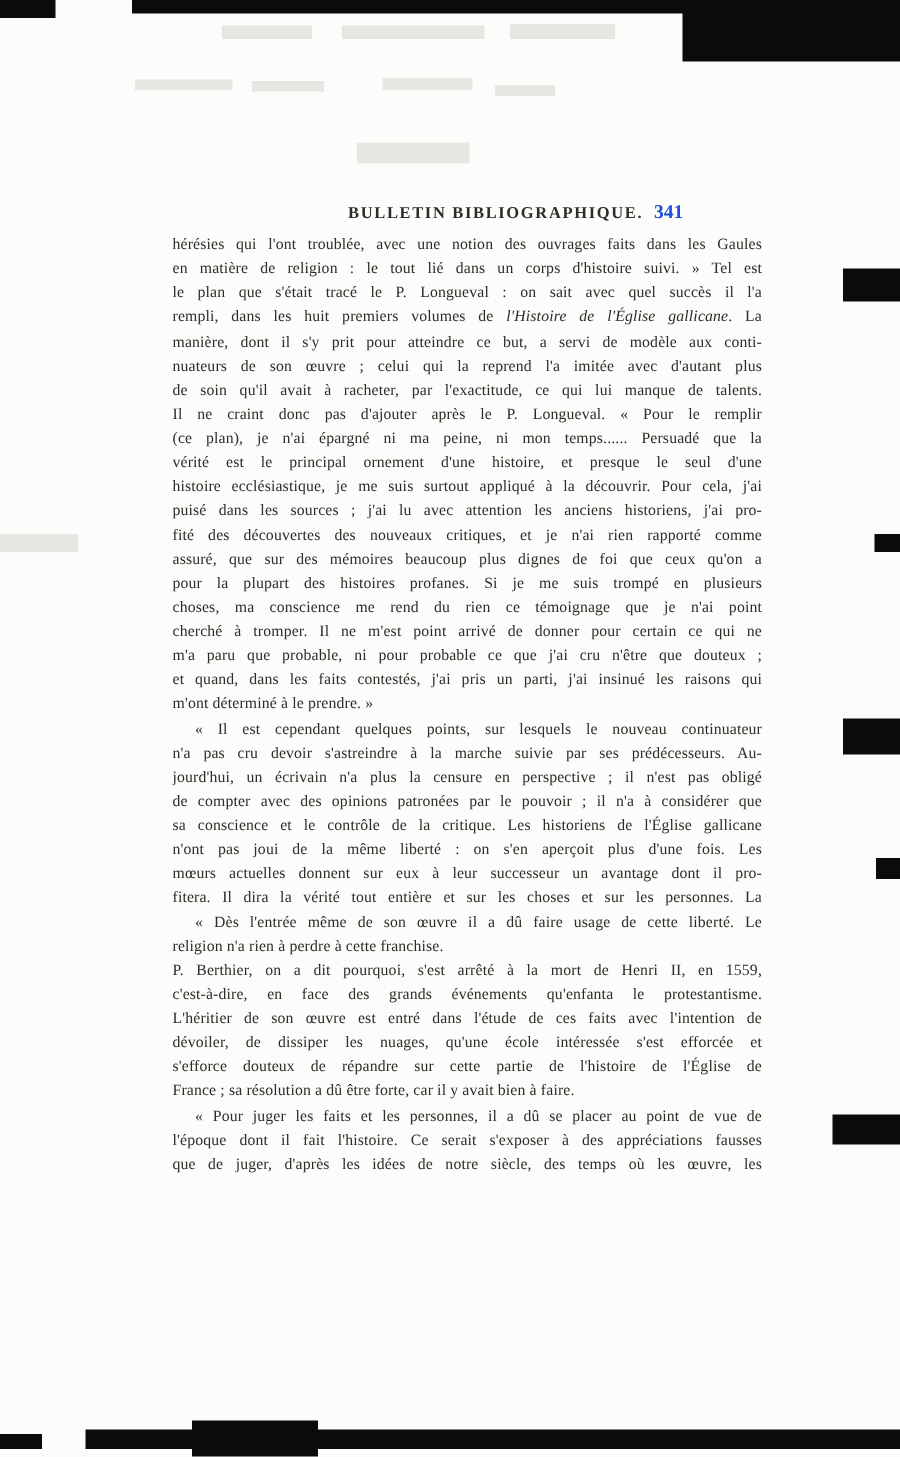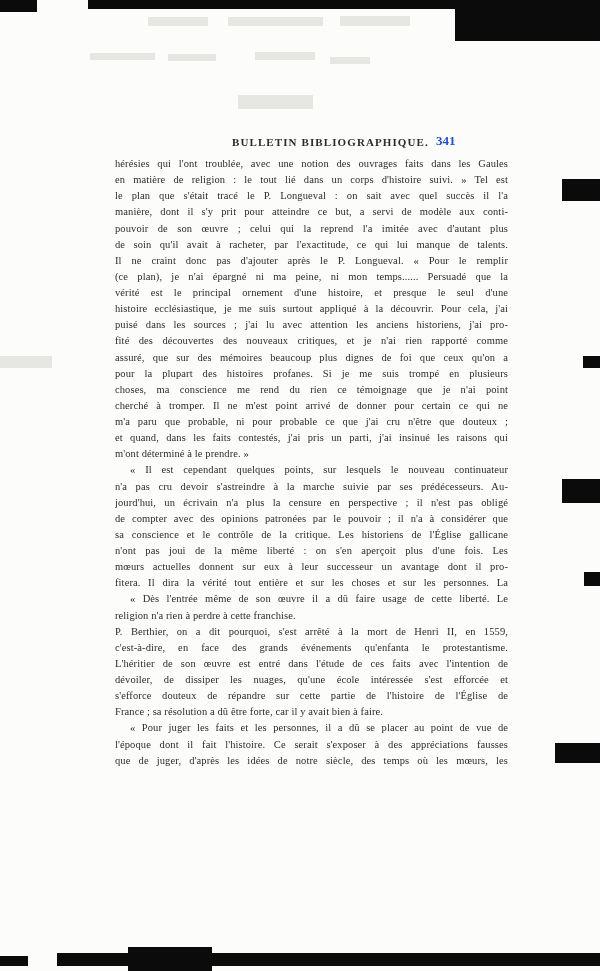--- a/index.html
+++ b/index.html
@@ -40,22 +40,23 @@
 </head>
 <body>
 
 <div class="sheet">
   <span class="header-title">BULLETIN BIBLIOGRAPHIQUE.</span>
   <span class="page-number">341</span>
   <div class="text-block" style="color: rgb(46, 44, 40);">
       <div class="line"><span>hérésies qui l'ont troublée, avec une notion des ouvrages faits dans les Gaules</span></div>
       <div class="line"><span>en matière de religion : le tout lié dans un corps d'histoire suivi. » Tel est</span></div>
       <div class="line"><span>le plan que s'était tracé le P. Longueval : on sait avec quel succès il l'a</span></div>
+      <div class="line"><span>rempli, dans les huit premiers volumes de </span><span class="italic">l'Histoire de l'Église gallicane</span><span>. La</span></div>
       <div class="line"><span>manière, dont il s'y prit pour atteindre ce but, a servi de modèle aux conti-</span></div>
-      <div class="line"><span>pouvoir de son œuvre ; celui qui la reprend l'a imitée avec d'autant plus</span></div>
+      <div class="line"><span>nuateurs de son œuvre ; celui qui la reprend l'a imitée avec d'autant plus</span></div>
       <div class="line"><span>de soin qu'il avait à racheter, par l'exactitude, ce qui lui manque de talents.</span></div>
       <div class="line"><span>Il ne craint donc pas d'ajouter après le P. Longueval. « Pour le remplir</span></div>
       <div class="line"><span>(ce plan), je n'ai épargné ni ma peine, ni mon temps...... Persuadé que la</span></div>
       <div class="line"><span>vérité est le principal ornement d'une histoire, et presque le seul d'une</span></div>
       <div class="line"><span>histoire ecclésiastique, je me suis surtout appliqué à la découvrir. Pour cela, j'ai</span></div>
       <div class="line"><span>puisé dans les sources ; j'ai lu avec attention les anciens historiens, j'ai pro-</span></div>
       <div class="line"><span>fité des découvertes des nouveaux critiques, et je n'ai rien rapporté comme</span></div>
       <div class="line"><span>assuré, que sur des mémoires beaucoup plus dignes de foi que ceux qu'on a</span></div>
       <div class="line"><span>pour la plupart des histoires profanes. Si je me suis trompé en plusieurs</span></div>
       <div class="line"><span>choses, ma conscience me rend du rien ce témoignage que je n'ai point</span></div>
@@ -74,21 +75,21 @@
       <div class="line indent"><span>« Dès l'entrée même de son œuvre il a dû faire usage de cette liberté. Le</span></div>
       <div class="line end"><span>religion n'a rien à perdre à cette franchise.</span></div>
       <div class="line"><span>P. Berthier, on a dit pourquoi, s'est arrêté à la mort de Henri II, en 1559,</span></div>
       <div class="line"><span>c'est-à-dire, en face des grands événements qu'enfanta le protestantisme.</span></div>
       <div class="line"><span>L'héritier de son œuvre est entré dans l'étude de ces faits avec l'intention de</span></div>
       <div class="line"><span>dévoiler, de dissiper les nuages, qu'une école intéressée s'est efforcée et</span></div>
       <div class="line"><span>s'efforce douteux de répandre sur cette partie de l'histoire de l'Église de</span></div>
       <div class="line end"><span>France ; sa résolution a dû être forte, car il y avait bien à faire.</span></div>
       <div class="line indent"><span>« Pour juger les faits et les personnes, il a dû se placer au point de vue de</span></div>
       <div class="line"><span>l'époque dont il fait l'histoire. Ce serait s'exposer à des appréciations fausses</span></div>
-      <div class="line"><span>que de juger, d'après les idées de notre siècle, des temps où les mœurs, les</span></div>
+      <div class="line"><span>que de juger, d'après les idées de notre siècle, des temps où les œuvre, les</span></div>
     </div>
 </div>
 
 <div class="smudge" style="left: 148px; top: 17px; width: 60px; height: 9px; background: rgb(230, 230, 226);"></div>
 <div class="smudge" style="left: 228px; top: 17px; width: 95px; height: 9px; background: rgb(230, 230, 226);"></div>
 <div class="smudge" style="left: 340px; top: 16px; width: 70px; height: 10px; background: rgb(230, 230, 226);"></div>
 <div class="smudge" style="left: 90px; top: 53px; width: 65px; height: 7px; background: rgb(230, 230, 226);"></div>
 <div class="smudge" style="left: 168px; top: 54px; width: 48px; height: 7px; background: rgb(230, 230, 226);"></div>
 <div class="smudge" style="left: 255px; top: 52px; width: 60px; height: 8px; background: rgb(230, 230, 226);"></div>
 <div class="smudge" style="left: 330px; top: 57px; width: 40px; height: 7px; background: rgb(230, 230, 226);"></div>

